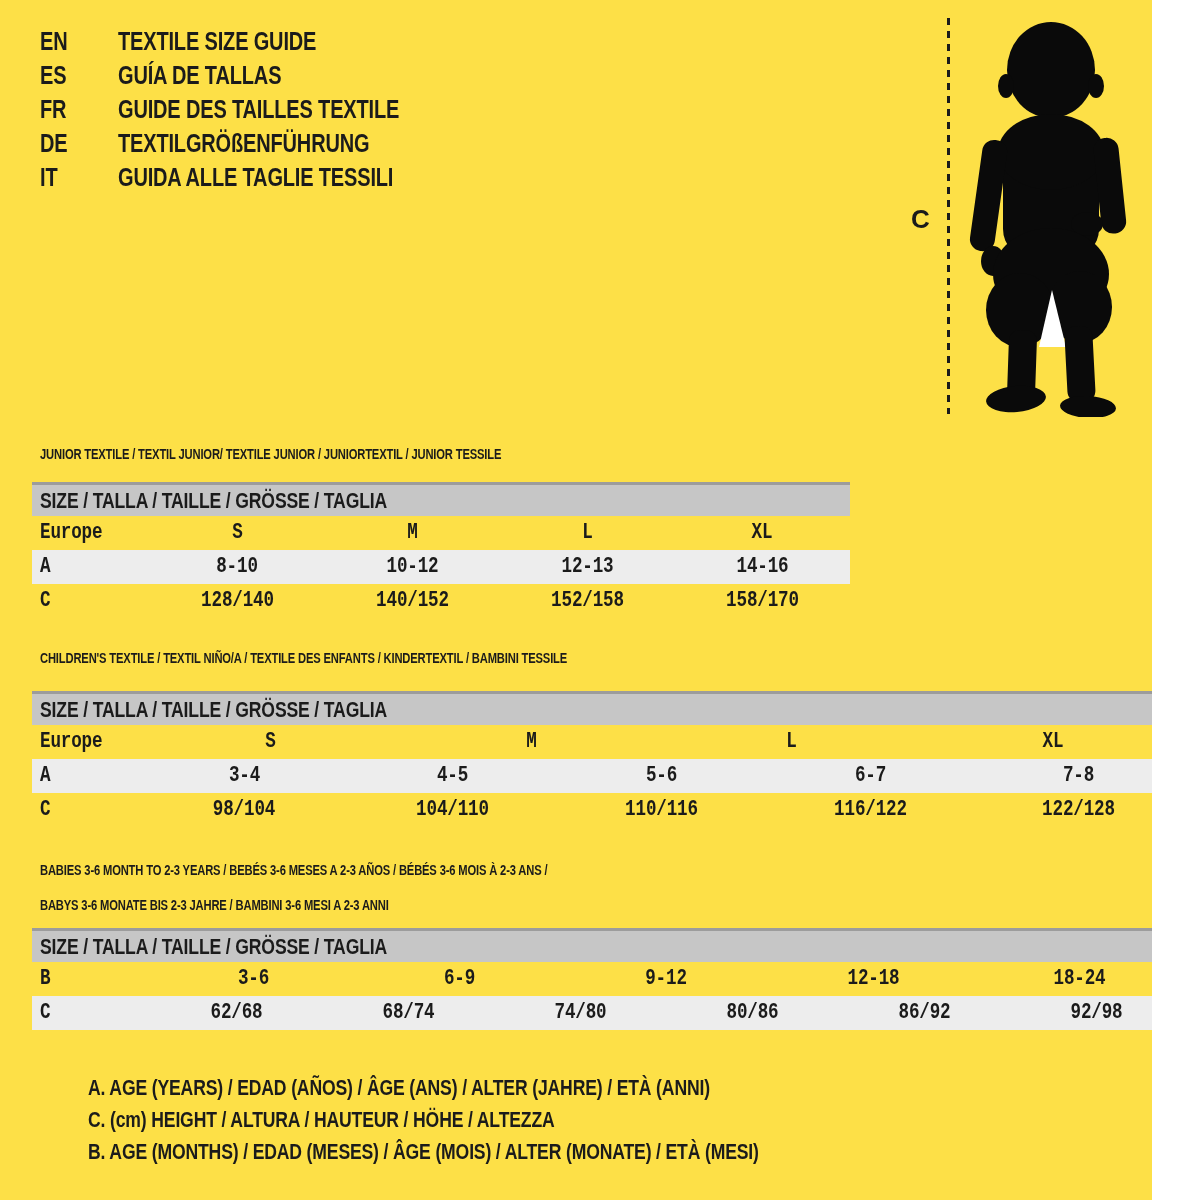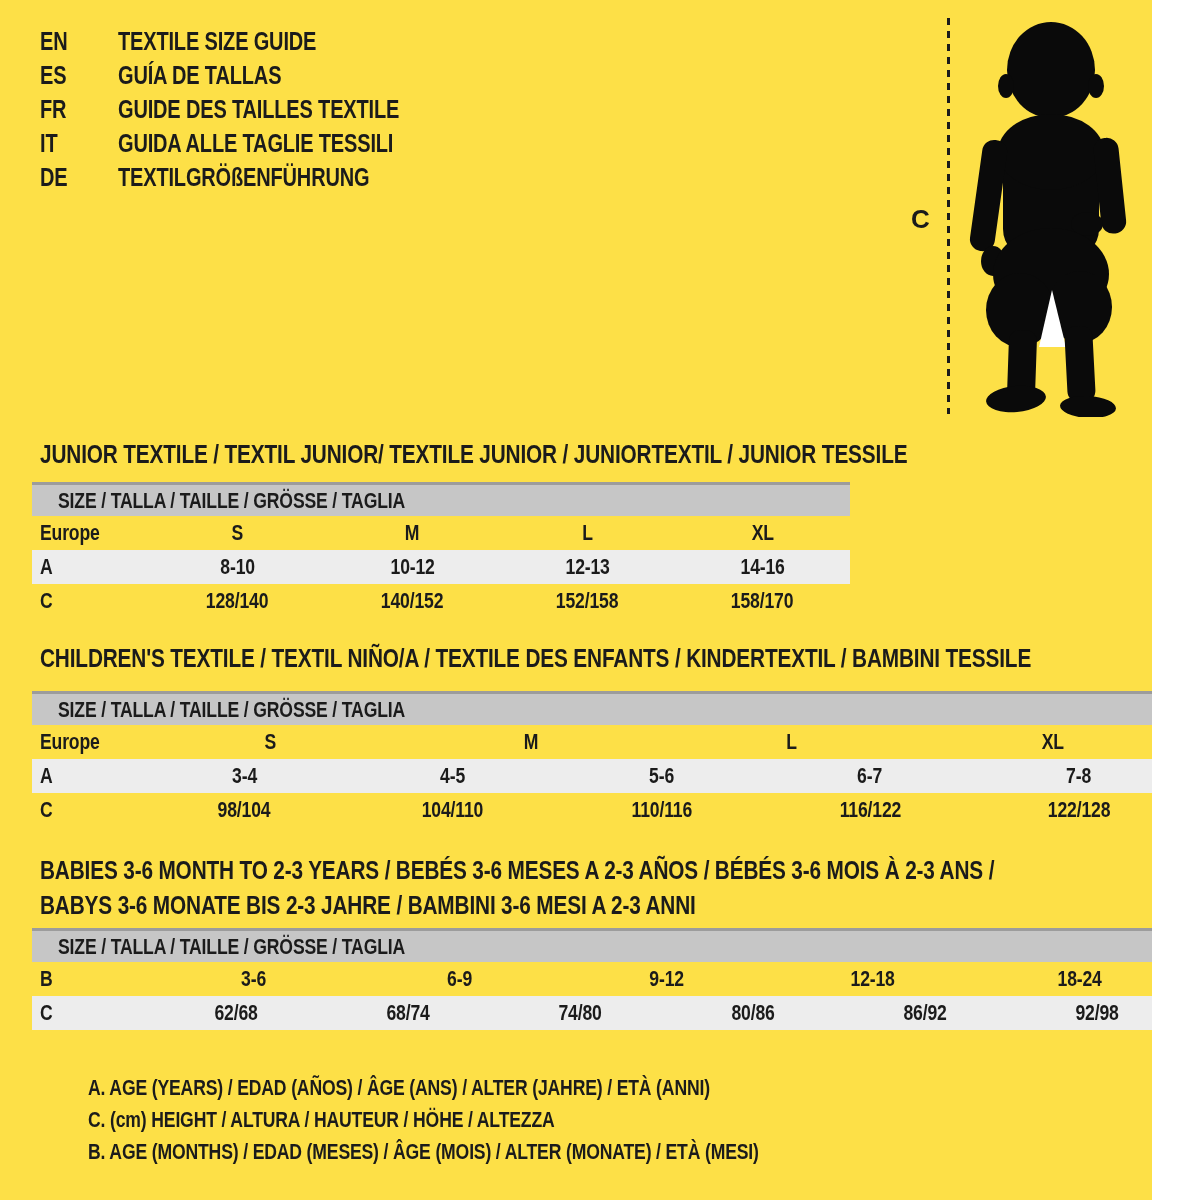--- a/index.html
+++ b/index.html
@@ -21,27 +21,27 @@
 
   
   .figure{position:absolute;}
   .measure-label{position:absolute;font-size:26px;}
   .dash-line{position:absolute;width:3px;
     background-image:repeating-linear-gradient(to bottom,var(--text,#1b1b1b) 0 7px,transparent 7px 13px);}
   .toddler{position:absolute;color:var(--silhouette,#0a0a0a);}
 
   
   .size-section{position:absolute;}
-  .section-title{position:absolute;left:8px;top:0;font-size:26px;line-height:35px;}
+  .section-title{position:absolute;left:8px;top:0;font-size:14px;line-height:35px;}
   .size-table{position:absolute;left:0;width:100%;}
   .band{height:31px;line-height:31px;background:var(--band-bg,#c6c6c6);
-    border-top:3px solid var(--band-border,#9c9c9c);padding-left:26px;font-size:22px;}
+    border-top:3px solid var(--band-border,#9c9c9c);padding-left:8px;font-size:22px;}
   .trow{display:flex;height:34px;line-height:34px;font-size:22px;}
   .trow.shaded{background:var(--alt-row,#ededed);}
-  .tcell{flex:1;text-align:center;overflow:visible;}
+  .tcell{flex:1;text-align:center;overflow:visible;font-family:Liberation Mono, monospace;}
   .tcell.label{flex:0 0 110px;text-align:left;padding-left:8px;}
   .section-children .tcell.label{flex:0 0 100px;}
 
   
   .legend{position:absolute;left:40px;top:1072px;}
   .legend-line{line-height:32px;font-size:22px;margin-left:48px;}
 </style>
 </head>
 <body>
 
@@ -54,26 +54,26 @@
     </div>
     <div class="lang-row">
       <span class="lang-code"><span class="cx">ES</span></span>
       <span class="cx">GUÍA DE TALLAS</span>
     </div>
     <div class="lang-row">
       <span class="lang-code"><span class="cx">FR</span></span>
       <span class="cx">GUIDE DES TAILLES TEXTILE</span>
     </div>
     <div class="lang-row">
+      <span class="lang-code"><span class="cx">DE</span></span>
+      <span class="cx">TEXTILGRÖßENFÜHRUNG</span>
+    </div>
+    <div class="lang-row">
       <span class="lang-code"><span class="cx">IT</span></span>
       <span class="cx">GUIDA ALLE TAGLIE TESSILI</span>
-    </div>
-    <div class="lang-row">
-      <span class="lang-code"><span class="cx">DE</span></span>
-      <span class="cx">TEXTILGRÖßENFÜHRUNG</span>
     </div>
   </div>
 
   <div class="figure" style="left:905px;top:12px;width:290px;height:410px;">
     <span class="measure-label" style="left:6px;top:192px;">C</span>
     <div class="dash-line" style="left:42px;top:6px;height:396px;"></div>
     <svg class="toddler" viewBox="0 0 175 405" style="left:62px;top:0;width:175px;height:405px;" xmlns="http://www.w3.org/2000/svg">
       <g fill="currentColor">
         <ellipse cx="84" cy="58" rx="44" ry="48"></ellipse>
         <ellipse cx="39" cy="74" rx="8" ry="12"></ellipse>

